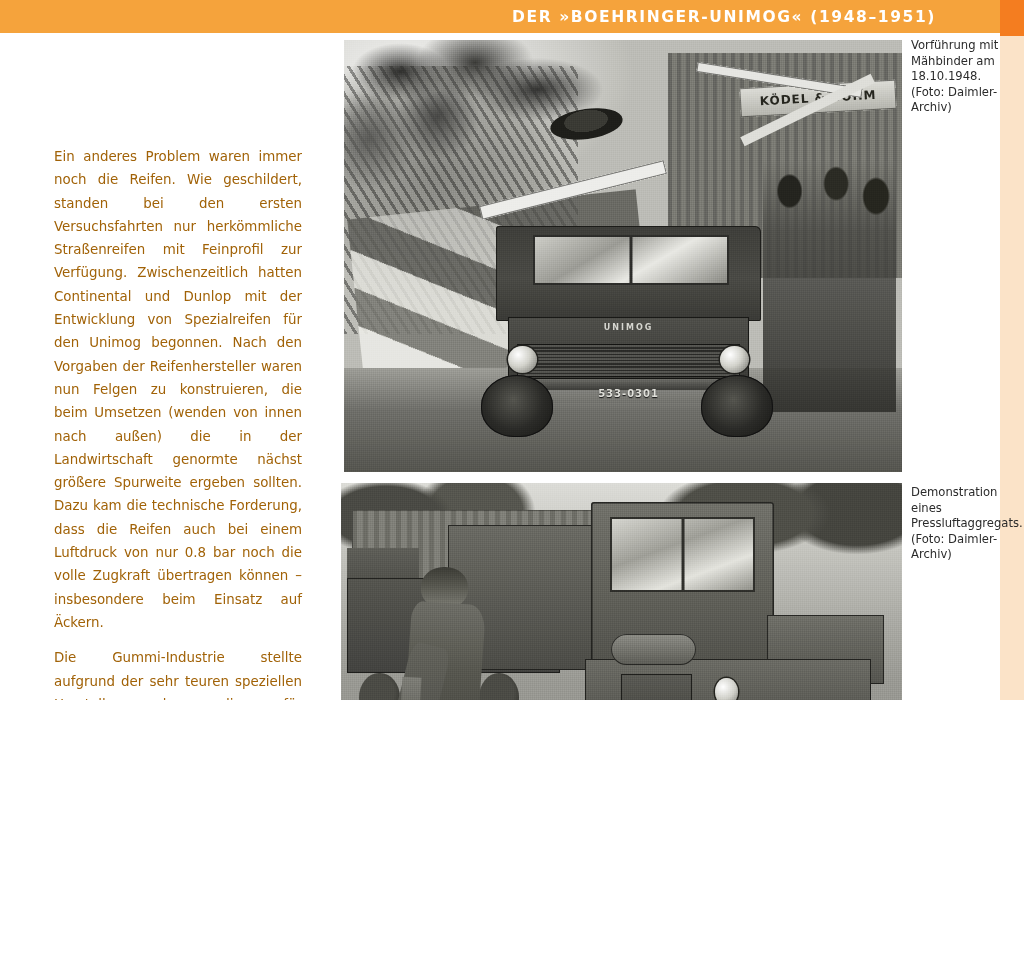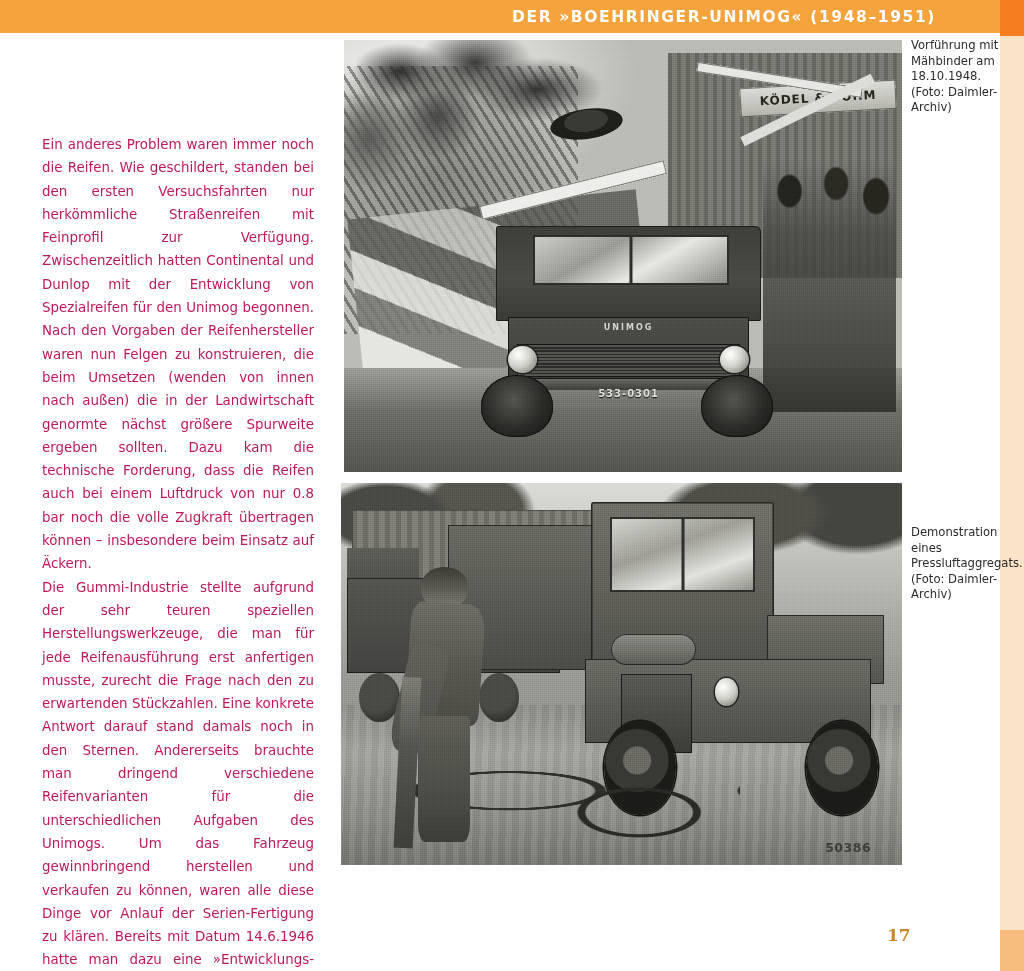--- a/index.html
+++ b/index.html
@@ -6,21 +6,21 @@
     margin: 0;
     padding: 0;
     background: #ffffff;
   }
   body {
     font-family: "DejaVu Sans", sans-serif;
   }
   .page {
     position: relative;
     width: 1024px;
-    height: 971px;
+    height: 700px;
     background: #ffffff;
     overflow: hidden;
   }
 
   
   .edge-band-cream {
     position: absolute;
     top: 0;
     right: 0;
     width: 24px;
@@ -67,25 +67,25 @@
   }
 
   
   .text-column {
     position: absolute;
     left: 42px;
     top: 133px;
     width: 272px;
   }
   .body-par {
-    margin: 0;
+    margin: 12px;
     font-family: "DejaVu Sans", sans-serif;
     font-size: 13.4px;
     line-height: 23.3px;
-    color: #be185d;
+    color: #a16207;
     text-align: justify;
     text-justify: inter-word;
     hyphens: manual;
   }
   .body-par + .body-par {
     margin-top: 0px;
   }
 
   
   .photo {
@@ -113,21 +113,21 @@
   
   .caption {
     position: absolute;
     font-family: "DejaVu Sans", sans-serif;
     font-size: 11.6px;
     line-height: 15.6px;
     color: #2b2b2b;
     width: 96px;
   }
   .caption-1 { left: 911px; top: 38px; }
-  .caption-2 { left: 911px; top: 485px; margin-top: 40px; }
+  .caption-2 { left: 911px; top: 485px; }
 
   
   .page-number {
     position: absolute;
     left: 887px;
     top: 925px;
     font-family: "DejaVu Serif", serif;
     font-size: 17px;
     font-weight: bold;
     color: #c8852a;

